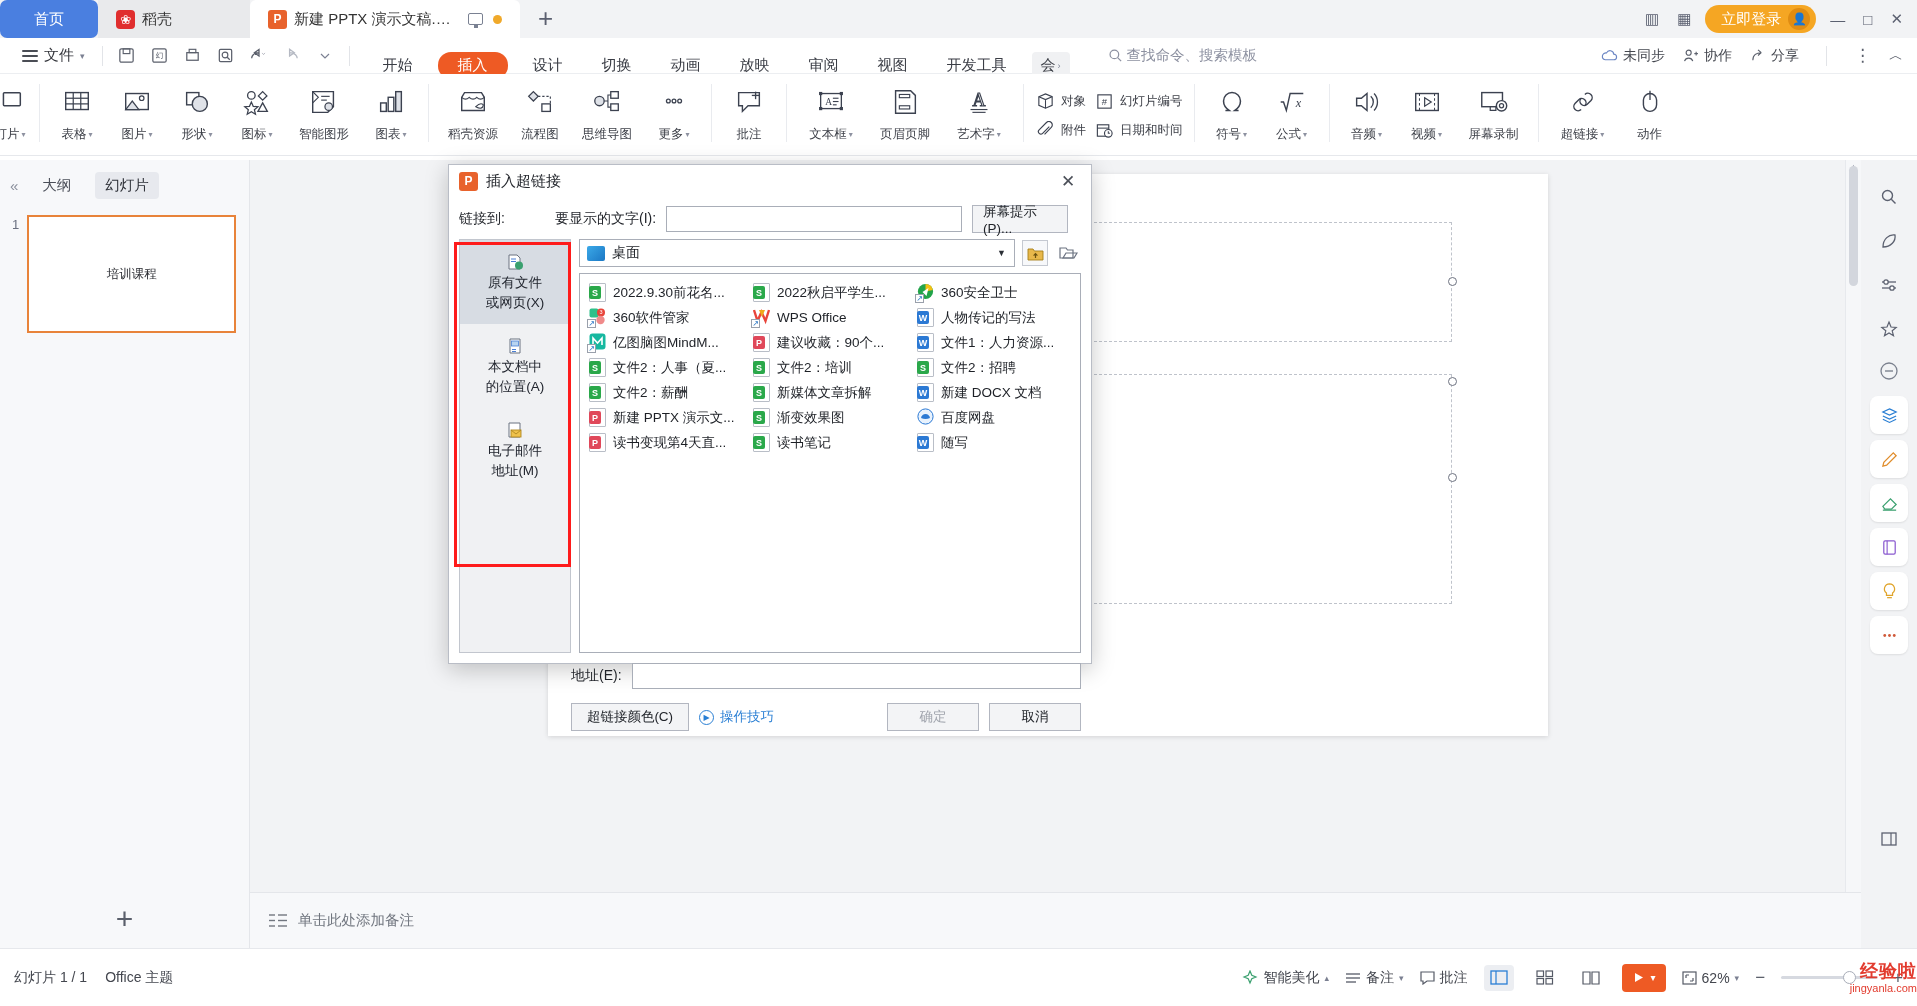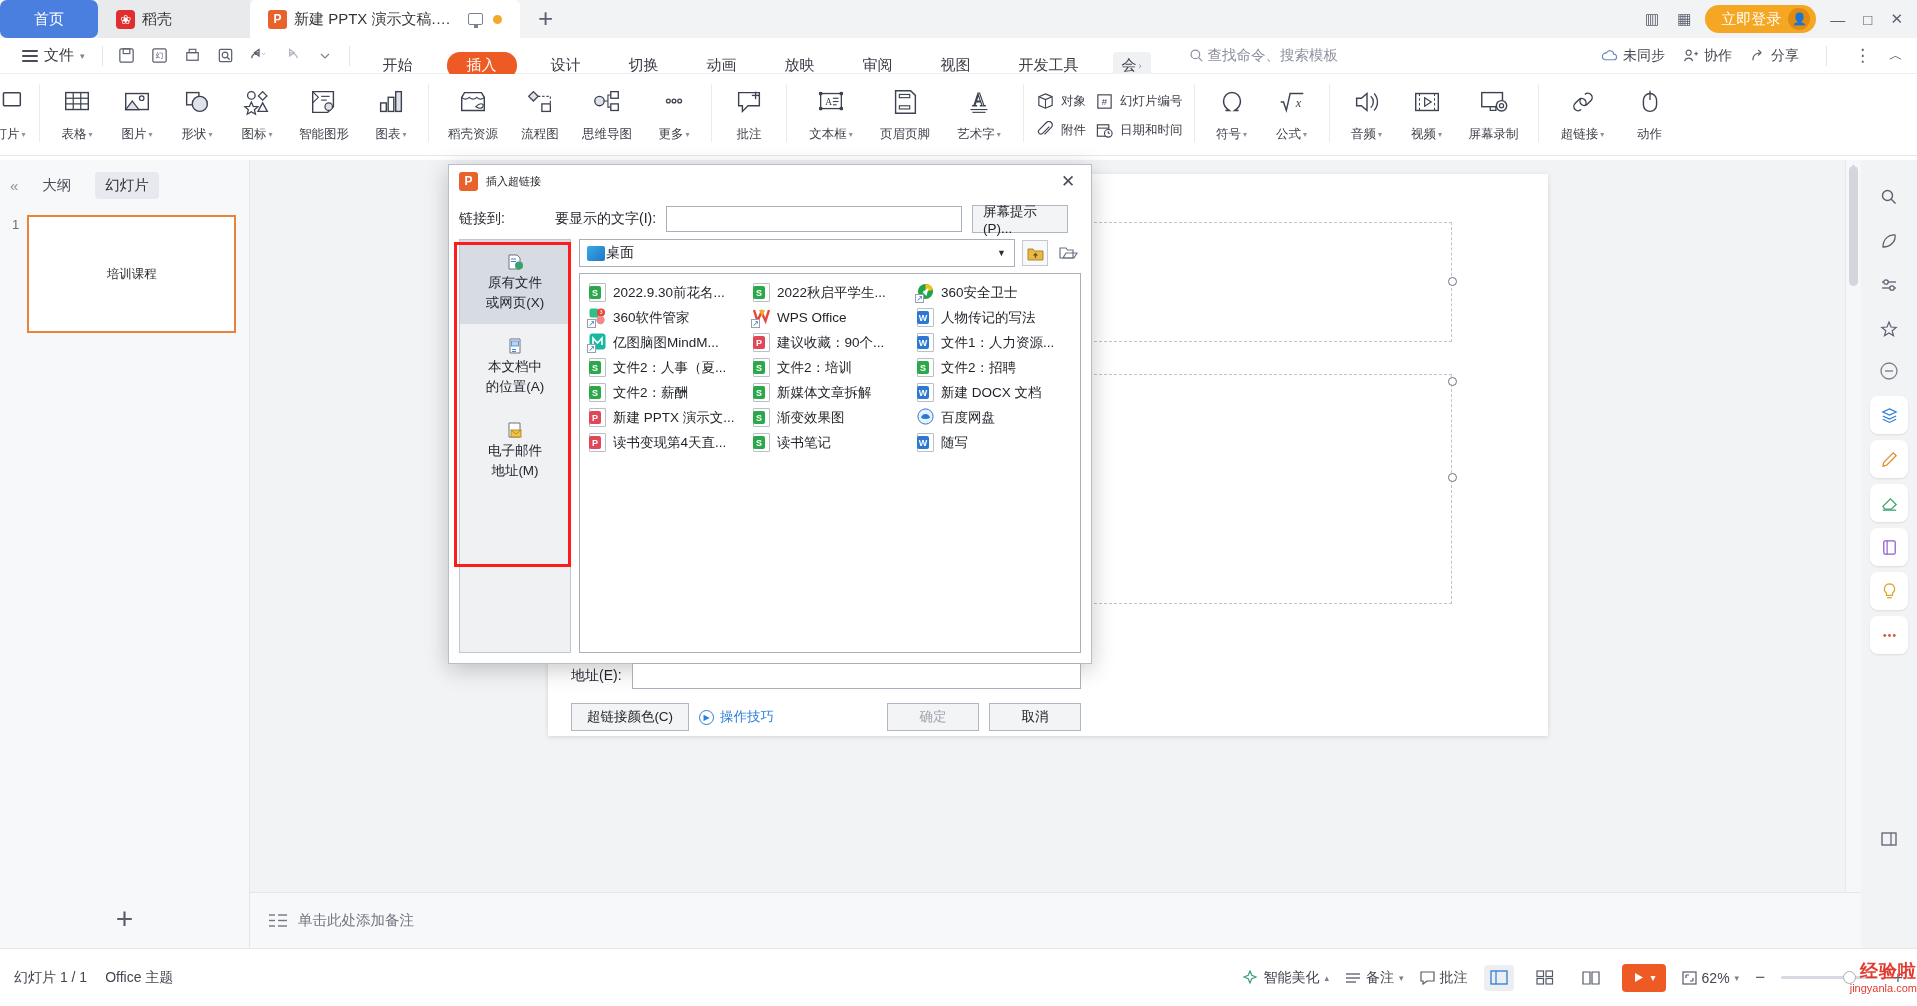--- a/index.html
+++ b/index.html
@@ -57,21 +57,21 @@
     padding-left:14px; gap:0; border-bottom:1px solid #eceef1;
   }
   .menu-file { display:flex;align-items:center;gap:6px;font-size:15px;color:#33353b;padding:0 8px;}
   .hamburger { display:inline-flex;flex-direction:column;gap:3px;width:16px;}
   .hamburger i{display:block;height:2px;background:#4a4d55;border-radius:1px;}
   .caret { font-size:9px; color:#7b8092; }
   .vsep { width:1px;height:20px;background:#e2e4e8;margin:0 9px;}
   .qa-icons { display:flex;align-items:center;gap:3px;}
   .qa { width:30px;height:28px;display:flex;align-items:center;justify-content:center;color:#5a5f6b;}
   .qa svg{display:block;}
-  .ribbon-tabs { display:flex;align-items:center;gap:20px;margin-left:10px;margin-top:20px;}
+  .ribbon-tabs { display:flex;align-items:center;gap:11px;margin-left:10px;margin-top:20px;}
   .rtab { font-size:15px;color:#3a3d45;padding:4px 14px;border-radius:13px;}
   .rtab.active { background:#ee5a24;color:#fff;padding:4px 20px; }
   .rtab.more { display:flex;align-items:center;gap:2px;background:#f0f1f3;padding:4px 9px;border-radius:4px;}
   .search-box { display:flex;align-items:center;gap:4px;margin-left:38px;color:#8c90a0;font-size:14.5px;}
   .menu-right { margin-left:auto; display:flex; align-items:center; gap:18px; padding-right:14px; font-size:14px; color:#44474f;}
   .mr-item{display:flex;align-items:center;gap:5px;}
 
   
   .ribbon {
     height:82px;background:#fff;display:flex;align-items:flex-start;
@@ -136,39 +136,39 @@
   .watermark{position:absolute;right:0;bottom:12px;text-align:right;line-height:1.1;}
   .wm1{color:#e23b2e;font-size:18px;font-weight:bold;letter-spacing:1px;}
   .wm2{color:#e23b2e;font-size:11px;}
 
   
   .dlg-shadow{
     position:absolute;left:448px;top:164px;width:644px;height:500px;
     background:#fff;border:1px solid #b9bdc6;box-shadow:0 5px 22px rgba(0,0,0,.22);
   }
   .dlg-title{height:32px;display:flex;align-items:center;gap:8px;padding:0 10px;}
-  .dlg-title .t{font-size:11px;color:#25282e;}
+  .dlg-title .t{font-size:15px;color:#25282e;}
   .dlg-close{margin-left:auto;font-size:17px;color:#4c5059;width:26px;height:26px;display:flex;align-items:center;justify-content:center;}
   .dlg-row1{display:flex;align-items:center;gap:10px;padding:8px 10px 6px 10px;}
   .lbl{font-size:14px;color:#1f2228;white-space:nowrap;}
   .txtin{height:26px;border:1px solid #a9aeb8;background:#fff;}
   .btn{
     height:28px;border:1px solid #b2b6c0;background:#f3f4f6;font-size:13.5px;color:#21242a;
     display:flex;align-items:center;justify-content:center;padding:0 10px;
   }
   .btn.disabled{color:#a0a4ad;background:#f3f4f6;}
   .dlg-main{display:flex;padding:0 10px;gap:0;}
   .side-col{width:112px;border:1px solid #c2c6ce;background:#f0f1f3;height:414px;flex:none;position:relative;}
   .side-item{height:84px;display:flex;flex-direction:column;align-items:center;justify-content:center;gap:3px;font-size:13.5px;color:#232730;text-align:center;line-height:1.25;}
   .side-item.sel{background:#d7dce3;}
   .side-item .sico{height:20px;display:flex;align-items:center;justify-content:center;}
   .redbox{position:absolute;left:454px;top:242px;width:117px;height:325px;border:3px solid #fe1b1b;pointer-events:none;}
   .right-col{flex:1;display:flex;flex-direction:column;padding-left:8px;}
   .path-row{display:flex;align-items:center;gap:7px;padding-bottom:6px;}
-  .combo{flex:1;height:28px;border:1px solid #a9aeb8;background:#fff;display:flex;align-items:center;gap:1px;padding-left:7px;font-size:14px;color:#1d2026;position:relative;}
+  .combo{flex:1;height:28px;border:1px solid #a9aeb8;background:#fff;display:flex;align-items:center;gap:7px;padding-left:7px;font-size:14px;color:#1d2026;position:relative;}
   .combo .arrow{position:absolute;right:8px;font-size:9px;color:#2b2f36;}
   .folder-ico{width:18px;height:15px;border-radius:2px;background:linear-gradient(135deg,#3ba9e8,#1b77c4);flex:none;position:relative;}
   .icon-btn{width:26px;height:26px;border:1px solid #c5c9d1;background:#f7f8fa;display:flex;align-items:center;justify-content:center;}
   .icon-btn.noborder{border:none;background:transparent;}
   .filelist{
     flex:1;border:1px solid #a9aeb8;background:#fff;padding:6px 4px;
     display:grid;grid-template-columns:1fr 1fr 1fr;grid-auto-rows:25px;align-content:start;
     overflow:hidden;
   }
   .fitem{display:flex;align-items:center;gap:7px;font-size:13.5px;color:#1d2026;padding-left:5px;overflow:hidden;white-space:nowrap;}

